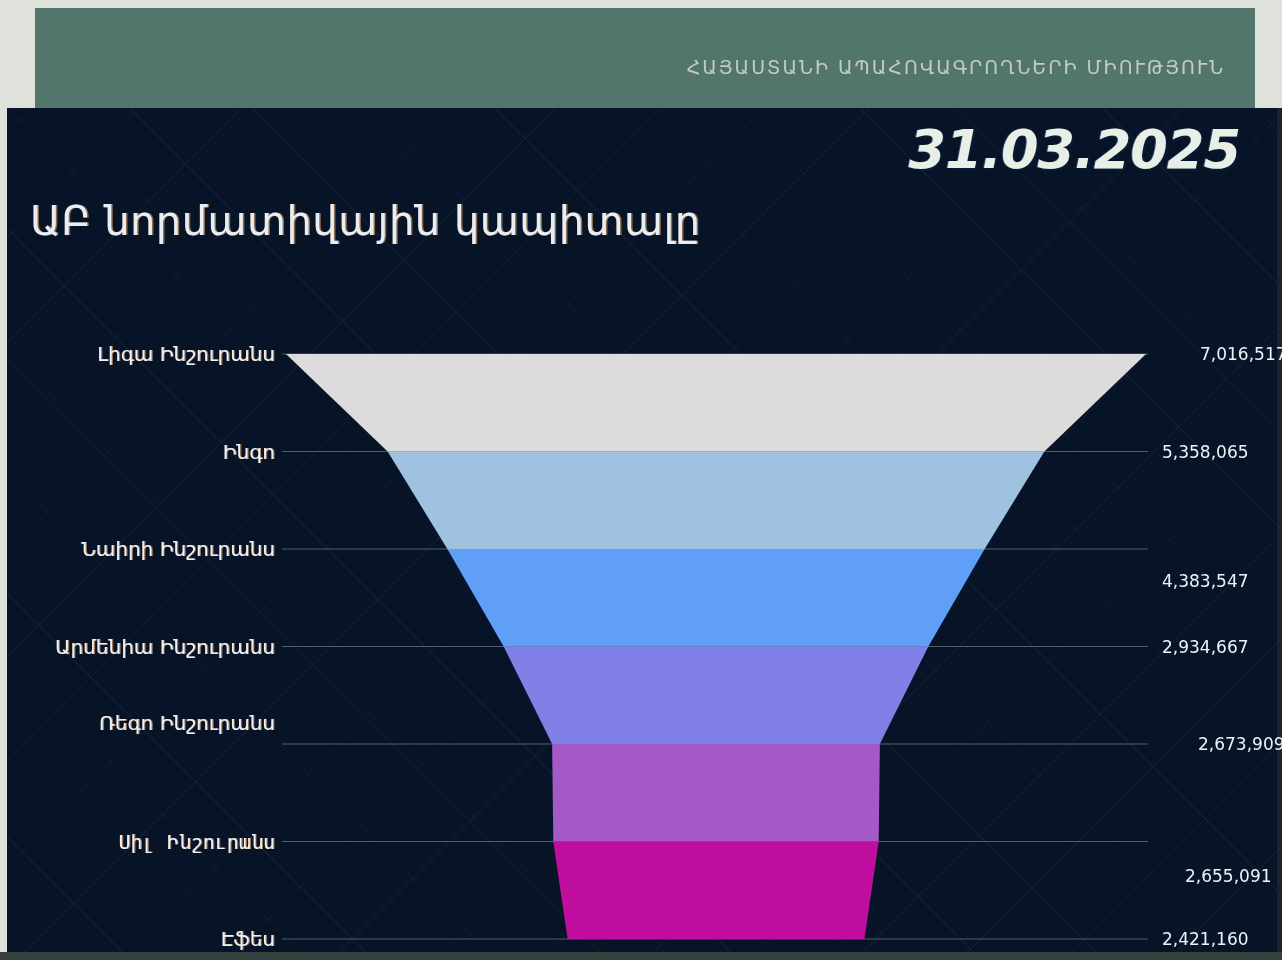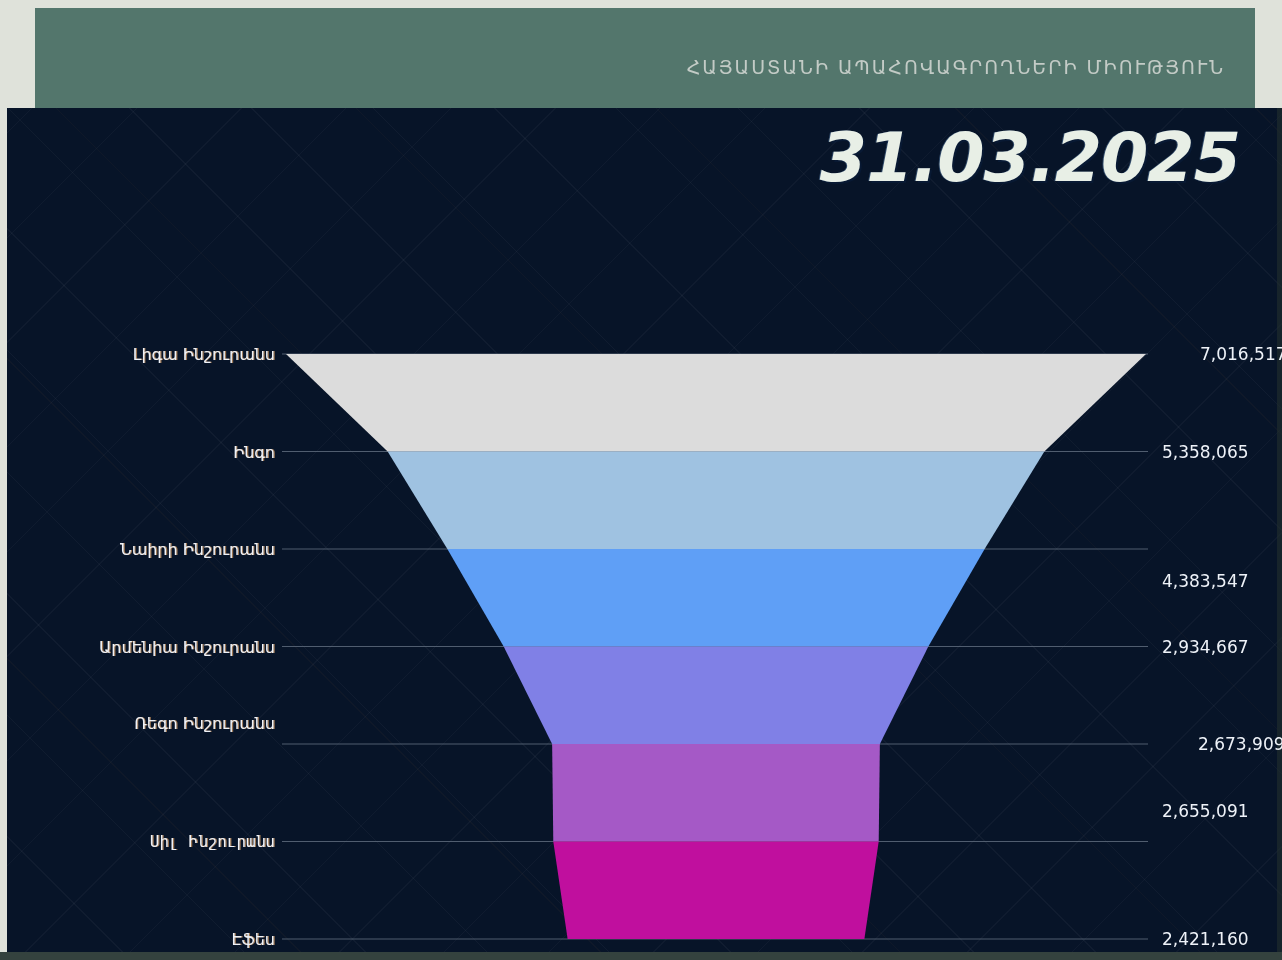--- a/index.html
+++ b/index.html
@@ -50,21 +50,21 @@
     background:#24312e;opacity:.55;
   }
   .bottom-strip{
     position:absolute;left:0;top:952px;width:1282px;height:8px;
     background:#34423e;
   }
 
   
   .date-text{
     position:absolute;right:42px;top:118px;
-    font-size:68px;font-weight:bold;font-style:italic;
+    font-size:54px;font-weight:bold;font-style:italic;
     color:#e8efe6;
     letter-spacing:-1px;
     text-shadow:2px 2px 0 rgba(10,30,60,.55), -1px 0 0 rgba(120,170,220,.35);
     font-family:"DejaVu Sans","Liberation Sans",sans-serif;
   }
 
   
   .slide-title{
     position:absolute;left:30px;top:198px;
     font-size:40px;color:#e9eef5;
@@ -74,21 +74,21 @@
     white-space:nowrap;
   }
 
   
   .funnel-svg{position:absolute;left:0;top:0;width:1282px;height:960px;}
 
   
   .cat-label{
     position:absolute;right:1007px;
     transform:translateY(-50%);
-    font-size:16px;color:#eef2f8;white-space:nowrap;
+    font-size:20px;color:#eef2f8;white-space:nowrap;
     text-shadow:1.2px 0 0 rgba(205,150,95,.75);
     font-family:"DejaVu Sans","Liberation Sans",sans-serif;
   }
   .val-label{
     position:absolute;left:1162px;
     transform:translateY(-50%);
     font-size:17px;color:#eef2f8;white-space:nowrap;
     font-family:"DejaVu Sans","Liberation Sans",sans-serif;
   }
 </style>
@@ -104,20 +104,21 @@
   </div>
 
   <div class="canvas">
     <div class="canvas-pattern"></div>
     <div class="canvas-edge-left"></div>
     <div class="canvas-edge-right"></div>
   </div>
   <div class="bottom-strip"></div>
 
   <div class="date-text">31.03.2025</div>
+  <div class="slide-title">ԱԲ նորմատիվային կապիտալը</div>
 
   <svg class="funnel-svg" viewBox="0 0 1282 960" preserveAspectRatio="none">
     <g id="gridlines-group">
         <line x1="282" x2="1148" y1="354" y2="354" stroke="#5d6a7c" stroke-width="1" opacity=".85"></line>
         <line x1="282" x2="1148" y1="451.5" y2="451.5" stroke="#5d6a7c" stroke-width="1" opacity=".85"></line>
         <line x1="282" x2="1148" y1="549" y2="549" stroke="#5d6a7c" stroke-width="1" opacity=".85"></line>
         <line x1="282" x2="1148" y1="646.5" y2="646.5" stroke="#5d6a7c" stroke-width="1" opacity=".85"></line>
         <line x1="282" x2="1148" y1="744" y2="744" stroke="#5d6a7c" stroke-width="1" opacity=".85"></line>
         <line x1="282" x2="1148" y1="841.5" y2="841.5" stroke="#5d6a7c" stroke-width="1" opacity=".85"></line>
         <line x1="282" x2="1148" y1="939" y2="939" stroke="#5d6a7c" stroke-width="1" opacity=".85"></line>
@@ -140,17 +141,17 @@
       <div class="cat-label" style="top: 723px;">Ռեգո Ինշուրանս</div>
       <div class="cat-label" style="top: 841.5px; font-family: Liberation Mono, monospace;">Սիլ Ինշուրանս</div>
       <div class="cat-label" style="top: 939px; margin-left: 40px;">Էֆես</div>
     </div>
   <div id="val-labels">
       <div class="val-label" style="top: 354px; margin-left: 38px;">7,016,517</div>
       <div class="val-label" style="top: 451.5px;">5,358,065</div>
       <div class="val-label" style="top: 549px; margin-top: 32px;">4,383,547</div>
       <div class="val-label" style="top: 646.5px;">2,934,667</div>
       <div class="val-label" style="top: 744px; margin-left: 36px;">2,673,909</div>
-      <div class="val-label" style="top: 811px;">2,655,091</div>
+      <div class="val-label" style="top: 876px; margin-left: 23px;">2,655,091</div>
       <div class="val-label" style="top: 939px;">2,421,160</div>
     </div>
 
 </div>
 
 </body></html>

